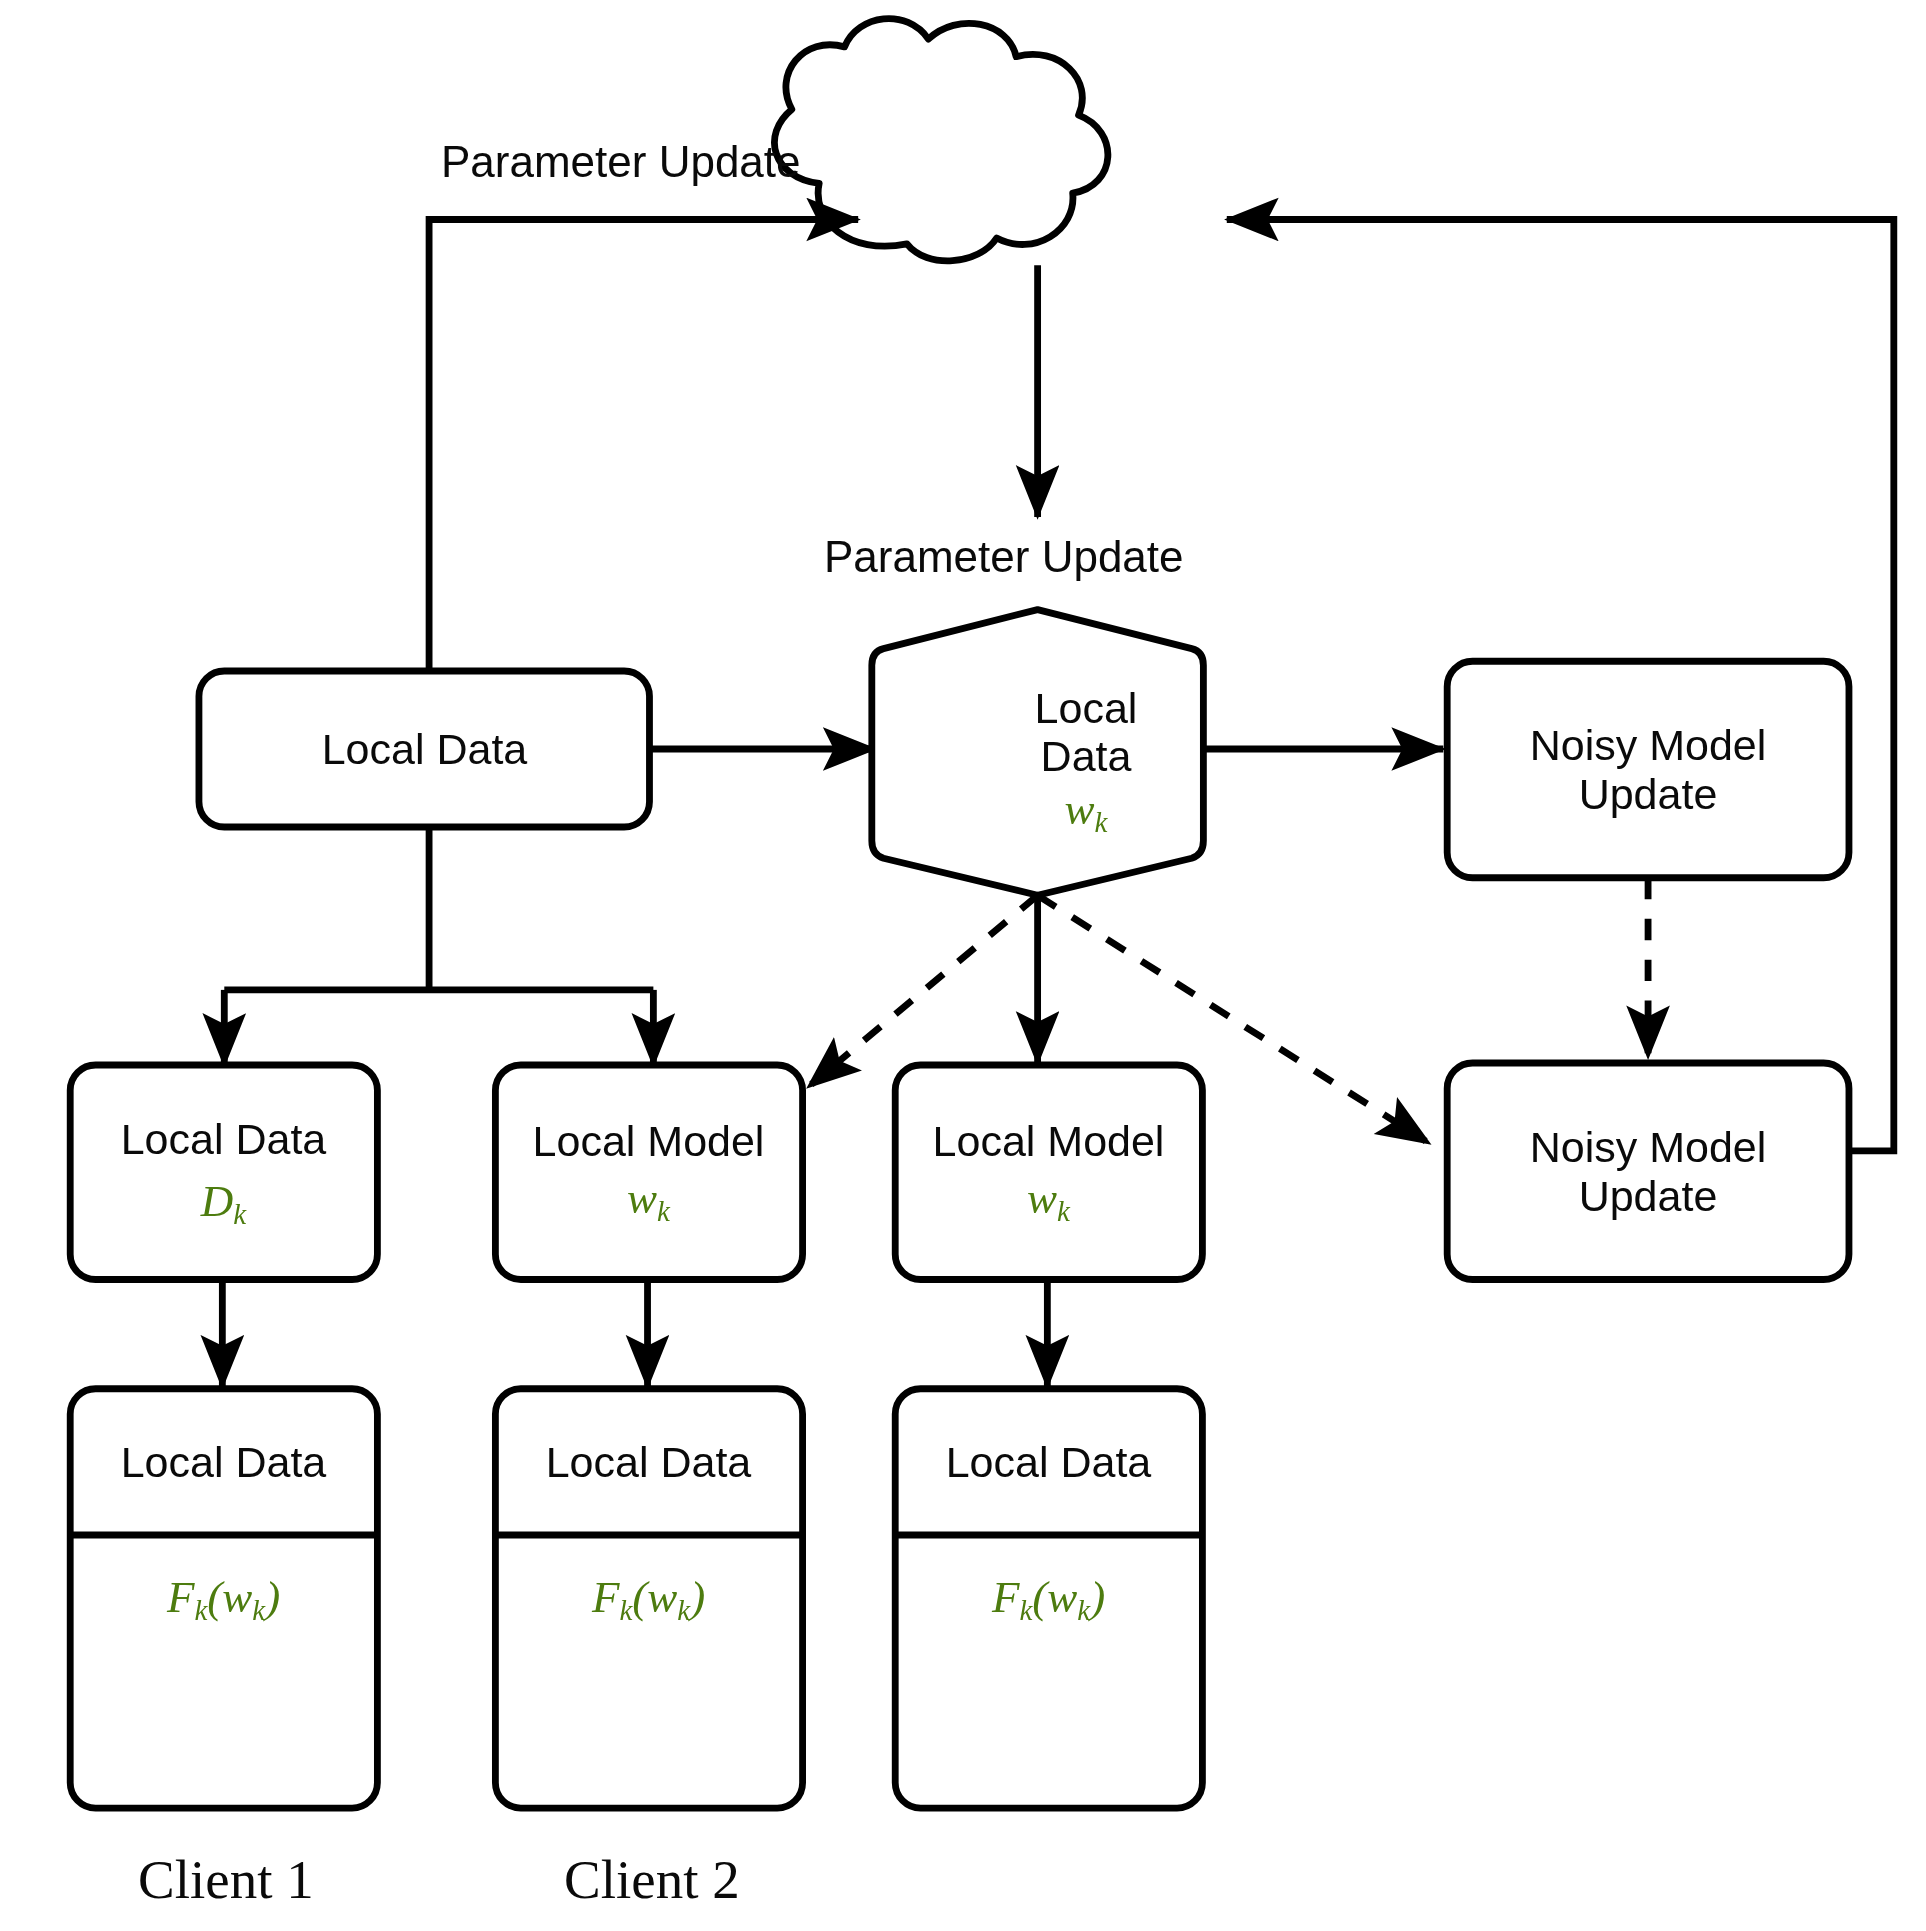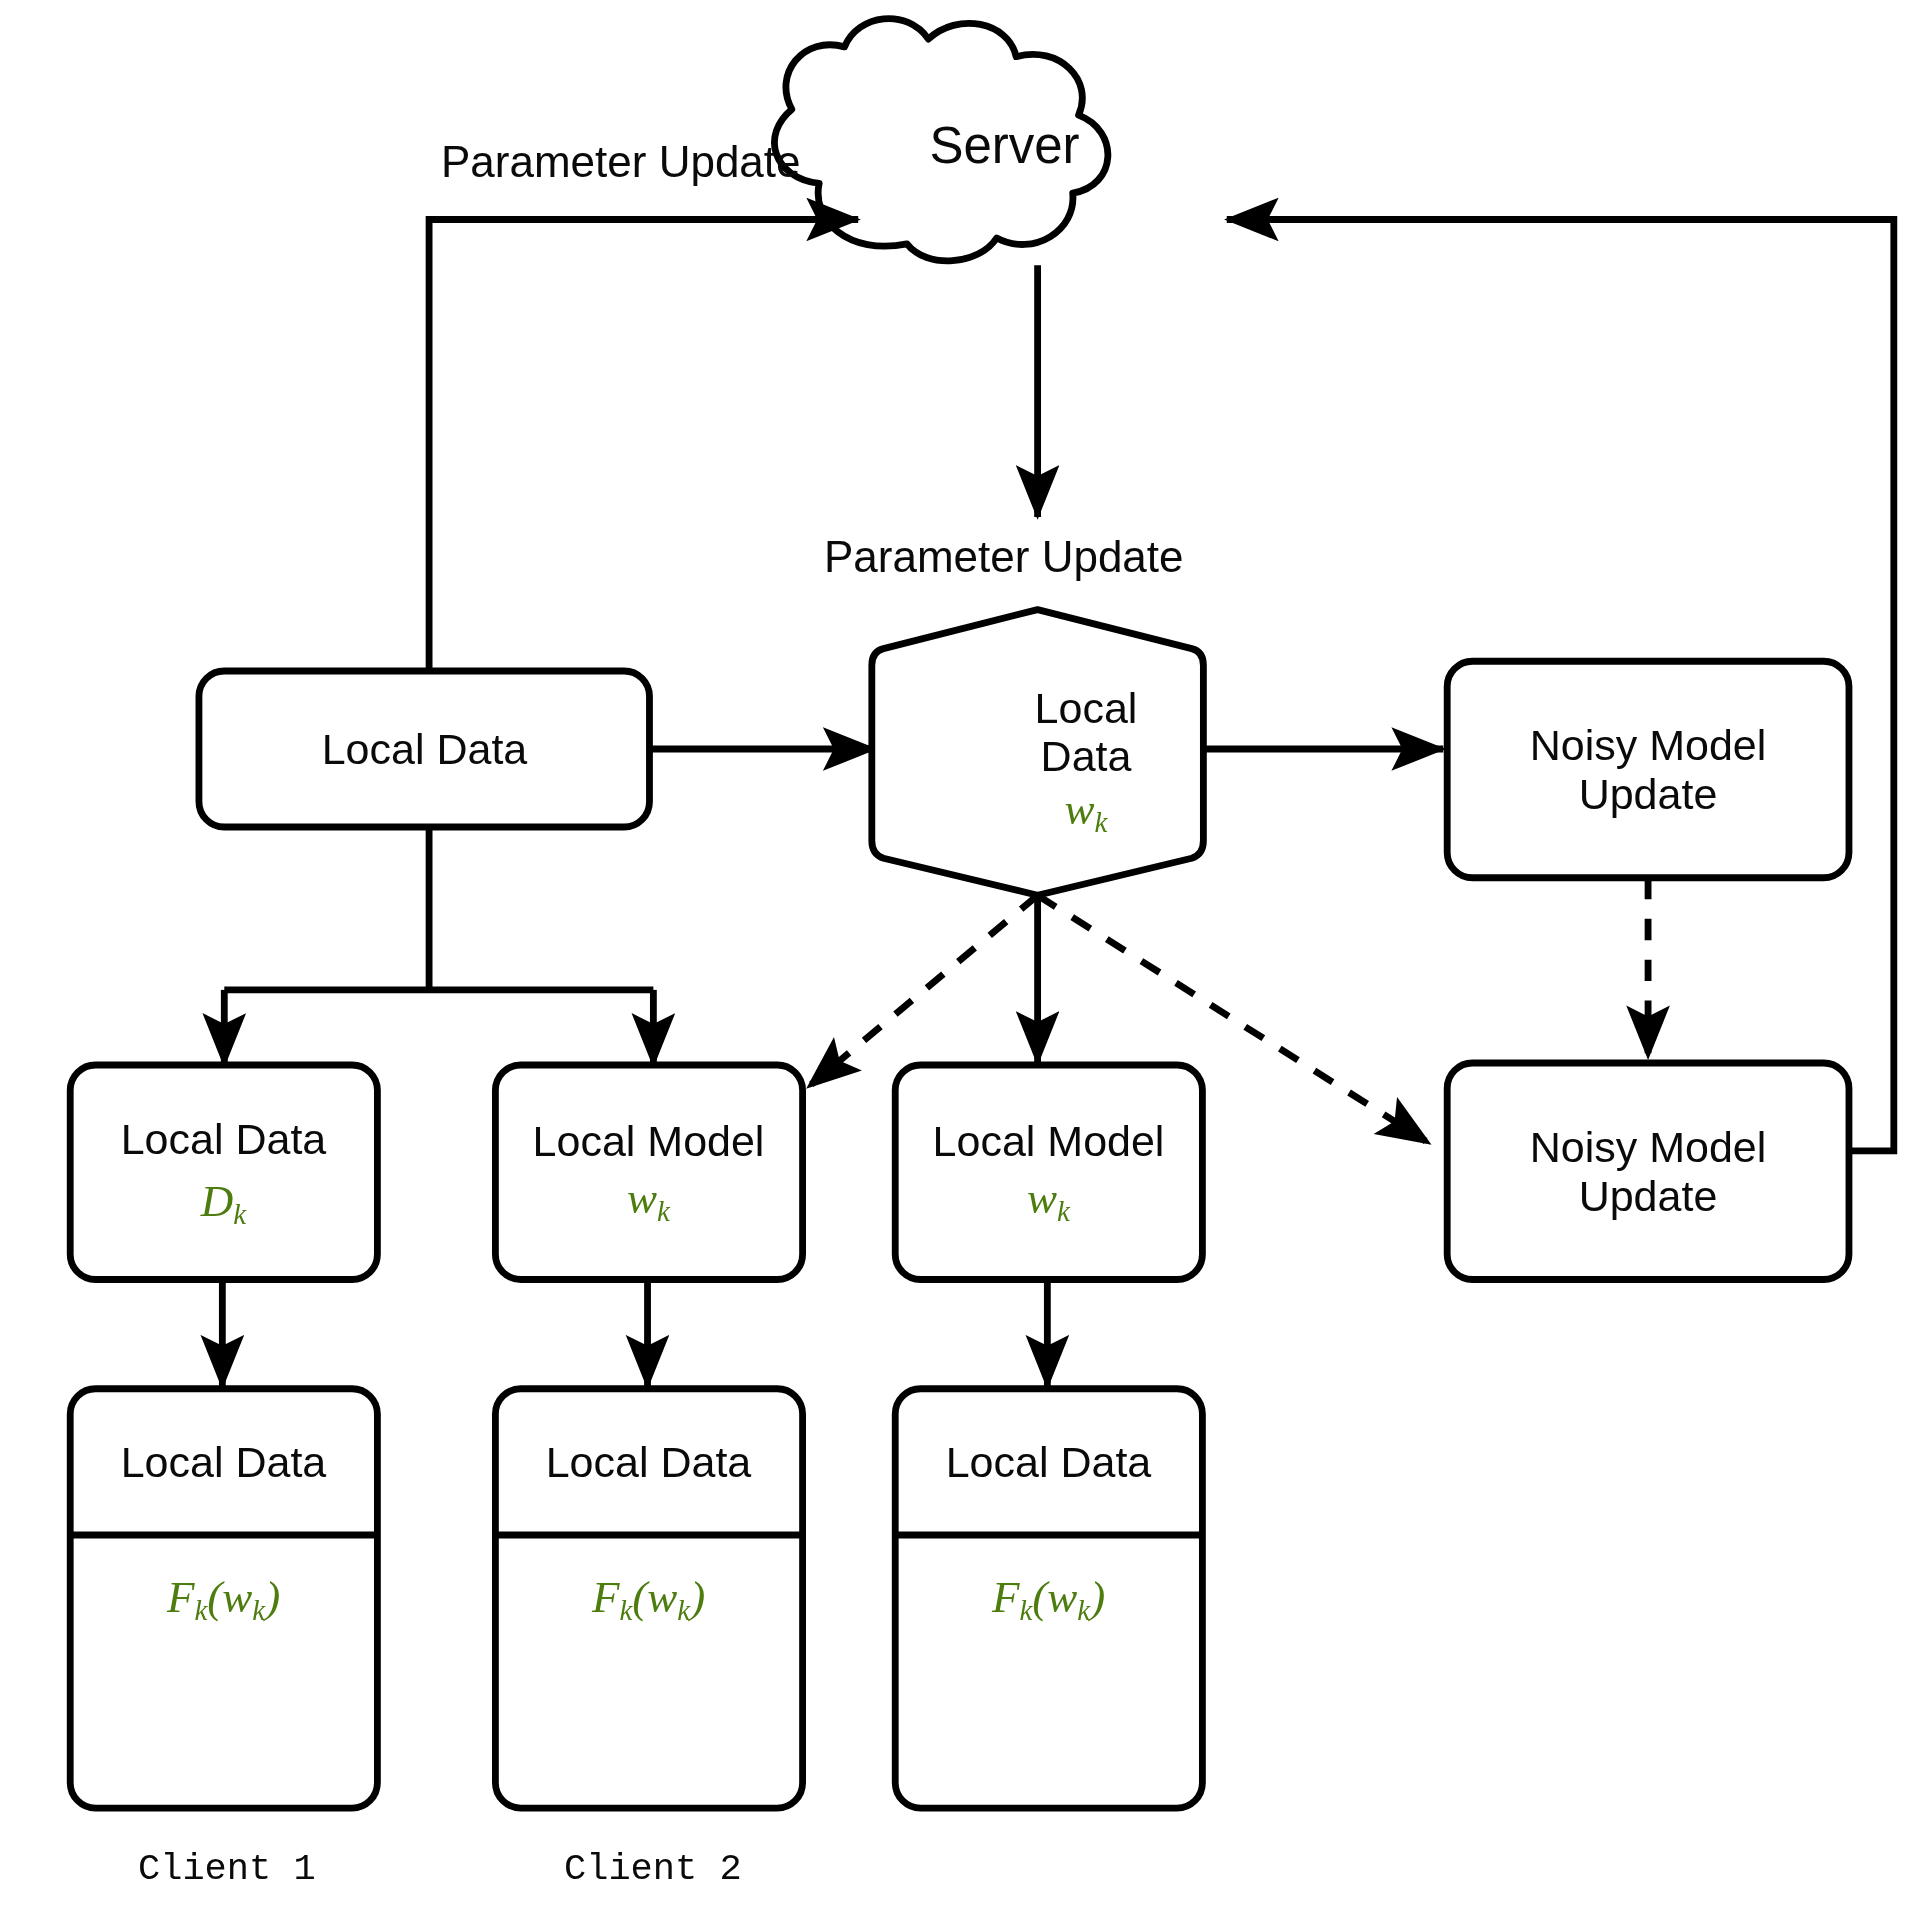--- a/index.html
+++ b/index.html
@@ -56,22 +56,22 @@
   .edge-text {
     position: absolute;
     font-family: "Liberation Sans", sans-serif;
     font-size: 44px;
     color: #0a0a0a;
     white-space: nowrap;
     text-align: right;
   }
   .client-text {
     position: absolute;
-    font-family: Liberation Mono, monospace;
-    font-size: 37px;
+    font-family: Liberation Serif, serif;
+    font-size: 55px;
     color: #0a0a0a;
     white-space: nowrap;
   }
 </style>
 </head>
 <body>
 
 <div id="canvas">
 
   <svg id="svg-layer" viewBox="0 0 1975 1981">
@@ -157,23 +157,20 @@
       <rect x="508" y="1424" width="315" height="430" rx="26" ry="26" fill="#ffffff" stroke="#000000" stroke-width="7"></rect>
       <line x1="508" y1="1574" x2="823" y2="1574" stroke="#000000" stroke-width="7"></line>
     </g>
 
     <g>
       <rect x="918" y="1424" width="315" height="430" rx="26" ry="26" fill="#ffffff" stroke="#000000" stroke-width="7"></rect>
       <line x1="918" y1="1574" x2="1233" y2="1574" stroke="#000000" stroke-width="7"></line>
     </g>
   </svg>
 
-  <div class="node-label" style="left:907px; top:107px; width:195px; height:78px;">
-    <span class="lbl-main" style="font-size:51px;">Server</span>
-  </div>
 
   <div class="edge-text" style="left:441px; top:137px;">Parameter Update</div>
 
   <div class="edge-text" style="left:824px; top:532px;">Parameter Update</div>
 
   <div class="node-label" style="left:199px; top:671px; width:451px; height:156px;">
     <span class="lbl-main">Local Data</span>
   </div>
 
   <div class="node-label" style="left:920px; top:644px; width:332px; height:234px;text-align:center;">

